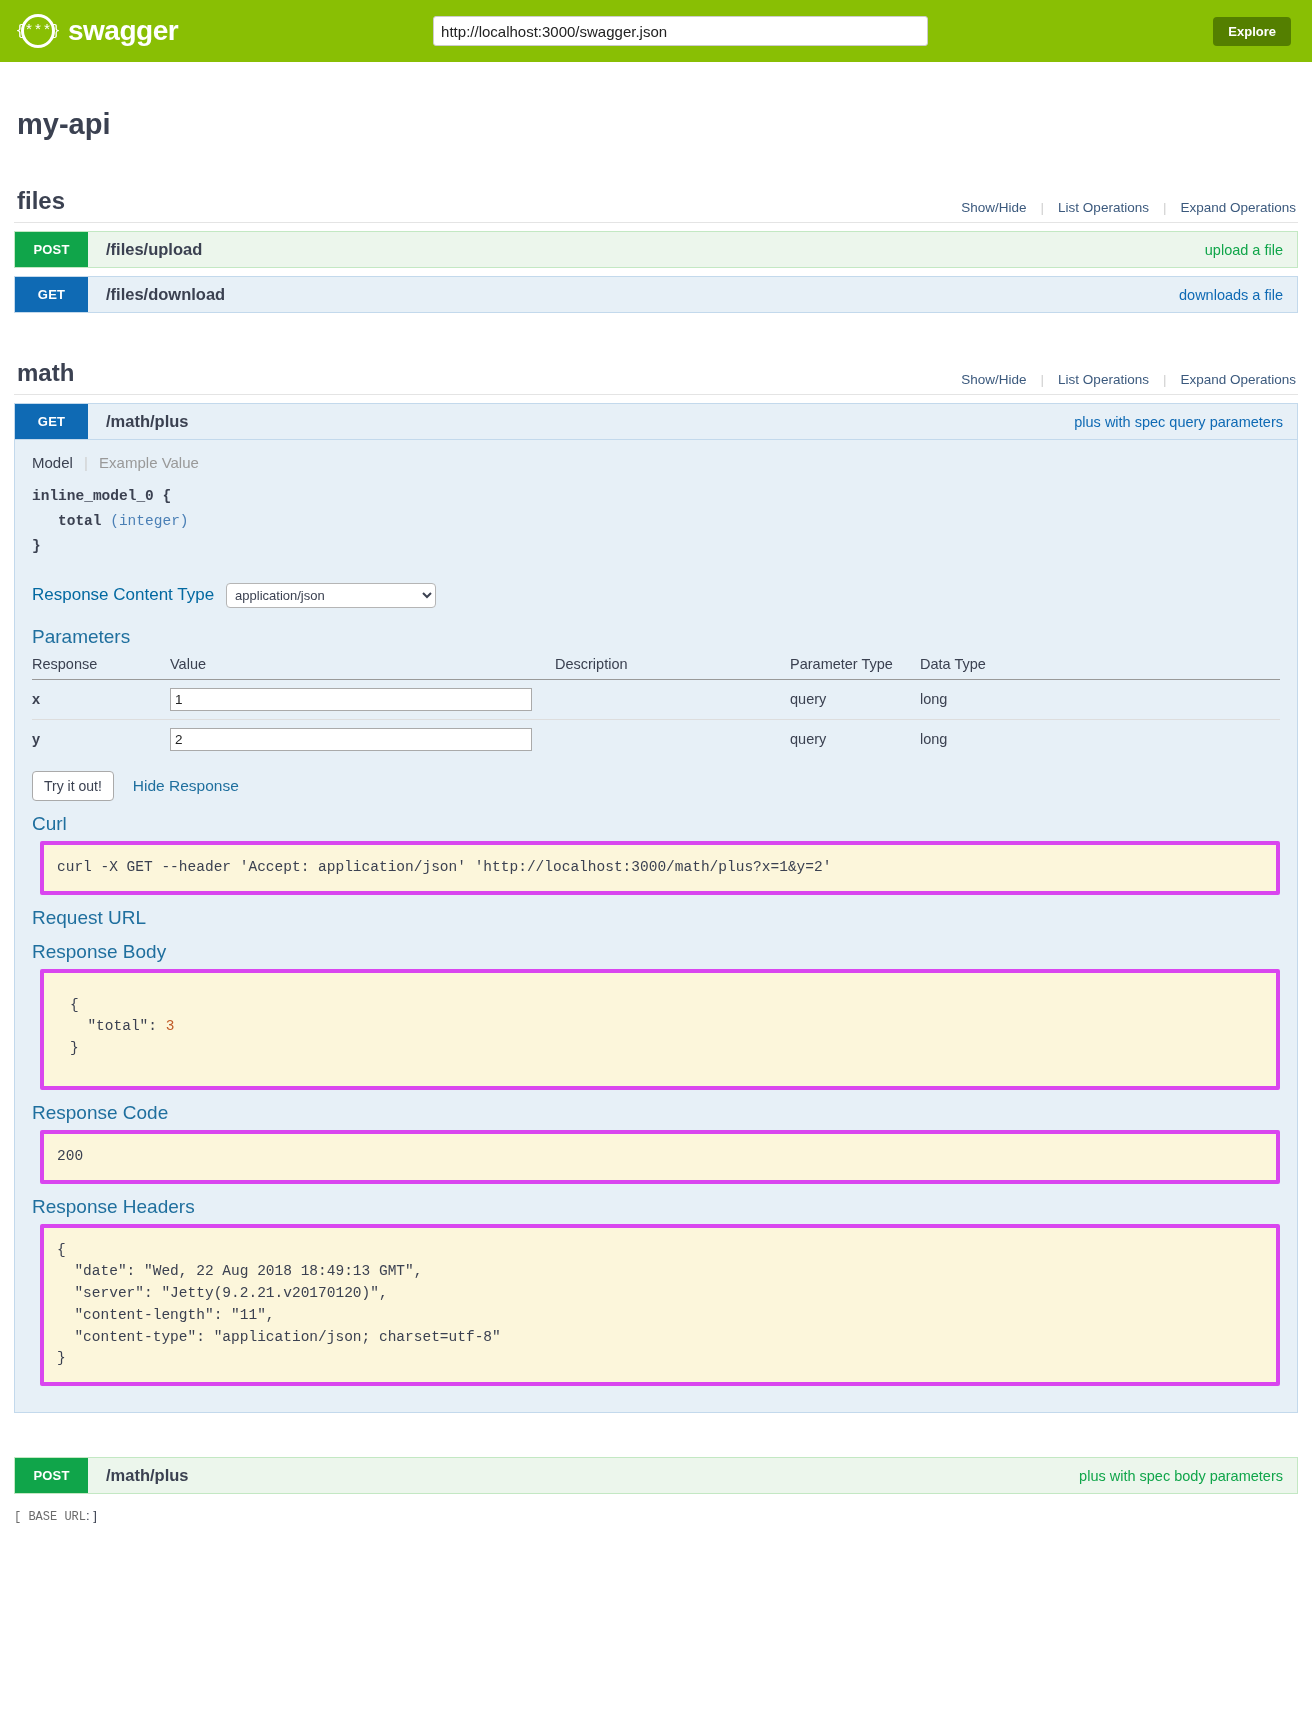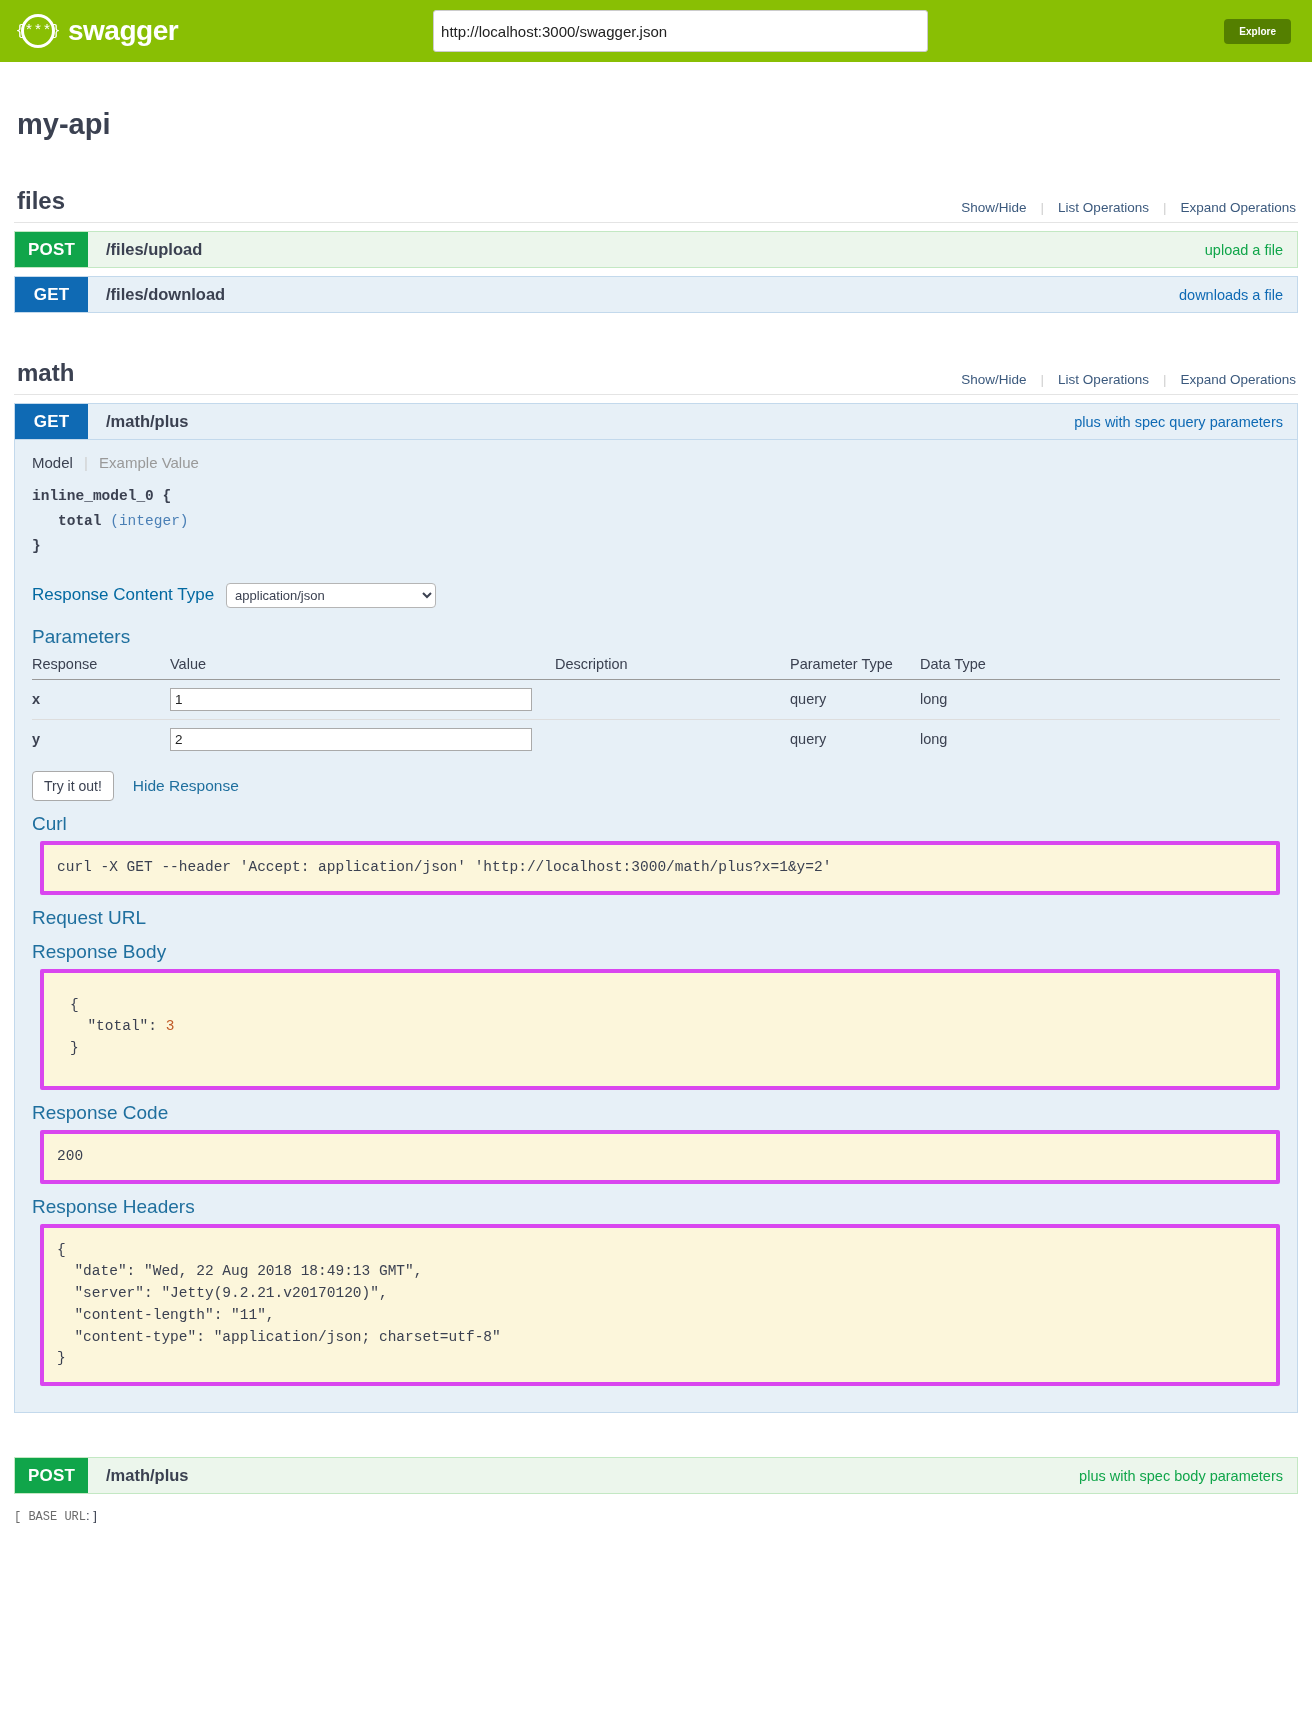--- a/index.html
+++ b/index.html
@@ -34,35 +34,35 @@
   .logo-text {
     color: #ffffff;
     font-size: 28px;
     font-weight: bold;
     letter-spacing: -0.5px;
   }
   .url-input {
     flex: 0 0 auto;
     width: 495px;
     margin-left: 255px;
-    height: 42px;
+    height: 30px;
     font-size: 15px;
     padding: 2px 7px;
     border: 1px solid #cccccc;
     border-radius: 3px;
     box-sizing: border-box;
     font-family: "Liberation Sans", sans-serif;
     color: #222;
     background: #ffffff;
   }
   .explore-btn {
     margin-left: auto;
     background: #547f00;
     color: #ffffff;
-    font-size: 10px;
+    font-size: 13px;
     font-weight: bold;
     border: none;
     border-radius: 4px;
     padding: 7px 15px;
     cursor: pointer;
     font-family: "Liberation Sans", sans-serif;
   }
 
   
   .page { padding: 0 14px; }
@@ -116,21 +116,21 @@
     align-items: center;
     height: 37px;
     border-width: 1px;
     border-style: solid;
     box-sizing: border-box;
   }
   .op-method {
     width: 73px;
     min-width: 73px;
     color: #ffffff;
-    font-size: 17px;
+    font-size: 13px;
     font-weight: bold;
     text-align: center;
     line-height: 35px;
     height: 100%;
     letter-spacing: 0.2px;
   }
   .op-path {
     font-size: 16.5px;
     font-weight: bold;
     margin-left: 18px;

